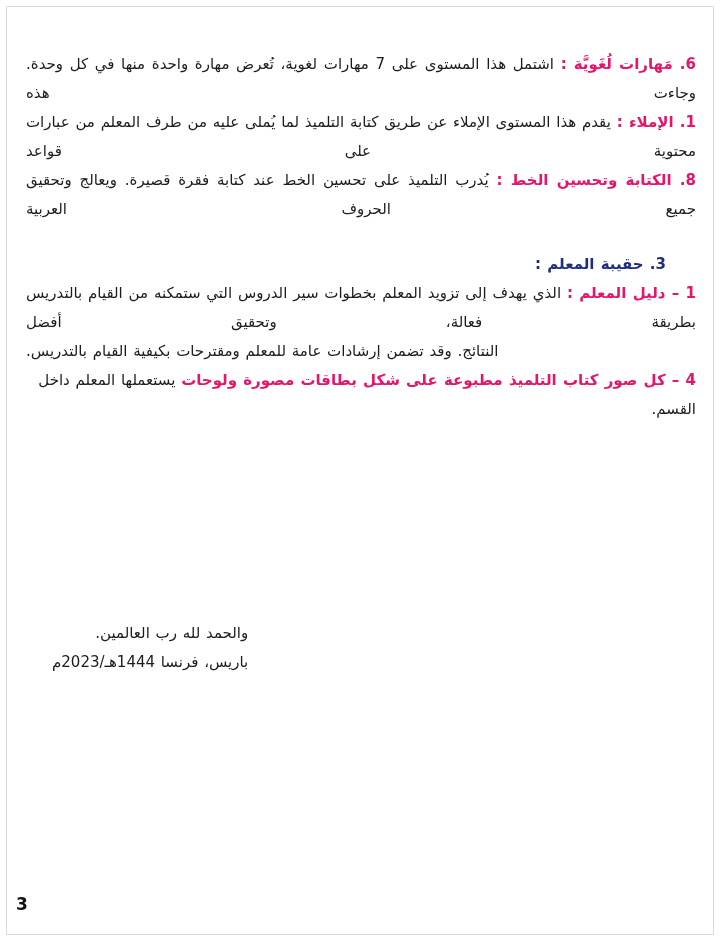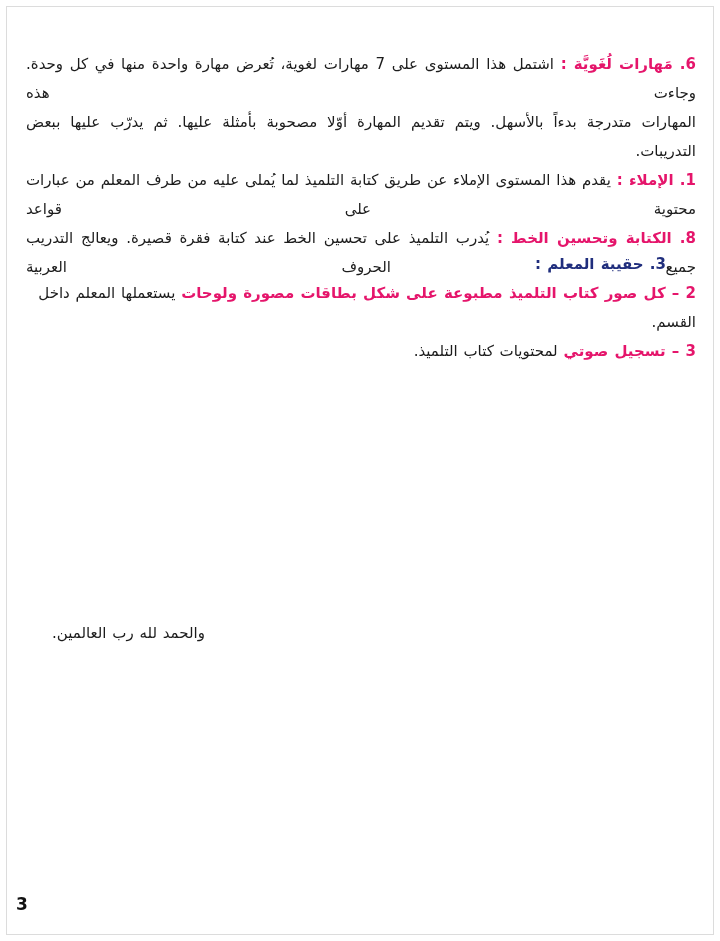--- a/index.html
+++ b/index.html
@@ -58,64 +58,63 @@
 <div class="page">
   <div class="scan-border"></div>
 
   <div class="block top-block">
 
     <div>
       <div class="line fill">
         <span class="head">6. مَهارات لُغَويَّة :</span>
         <span>اشتمل هذا المستوى على 7 مهارات لغوية، تُعرض مهارة واحدة منها في كل وحدة. وجاءت هذه</span>
       </div>
-      <div class="line fill">
-        <span>المهارات متدرجة بدءاً بالأسهل. ويتم تقديم المهارة أوّلا مصحوبة بأمثلة عليها. ثم يدرّب عليها ببعض التدريبات.</span>
-      </div>
     </div>
 
     <div>
       <div class="line fill">
         <span class="head">1. الإملاء :</span>
         <span>يقدم هذا المستوى الإملاء عن طريق كتابة التلميذ لما يُملى عليه من طرف المعلم من عبارات محتوية على قواعد</span>
       </div>
     </div>
 
     <div>
       <div class="line fill">
         <span class="head">8. الكتابة وتحسين الخط :</span>
-        <span>يُدرب التلميذ على تحسين الخط عند كتابة فقرة قصيرة. ويعالج التدريب جميع الحروف العربية</span>
+        <span>يُدرب التلميذ على تحسين الخط عند كتابة فقرة قصيرة. ويعالج وتحقيق جميع الحروف العربية</span>
       </div>
     </div>
 
   </div>
 
   <div class="block kit-block">
 
     <div class="line indent-1">
       <span class="navy">3. حقيبة المعلم :</span>
     </div>
 
     <div>
-    </div>
-
-    <div>
-      <div class="line">
-        <span class="head">2 – كل صور كتاب التلميذ مطبوعة على شكل بطاقات مصورة ولوحات</span>
-        <span>يستعملها المعلم داخل القسم.</span>
+      <div class="line fill">
+        <span class="head">1 – دليل المعلم :</span>
+        <span>الذي يهدف إلى تزويد المعلم بخطوات سير الدروس التي ستمكنه من القيام بالتدريس بطريقة فعالة، وتحقيق أفضل</span>
+      </div>
+      <div class="line left-end">
+        <span>النتائج. وقد تضمن إرشادات عامة للمعلم ومقترحات بكيفية القيام بالتدريس.</span>
       </div>
     </div>
 
     <div>
       <div class="line">
-        <span class="head">3 – تسجيل صوتي</span>
-        <span>لمحتويات كتاب التلميذ.</span>
+        <span class="head">4 – كل صور كتاب التلميذ مطبوعة على شكل بطاقات مصورة ولوحات</span>
+        <span>يستعملها المعلم داخل القسم.</span>
       </div>
     </div>
+
 
   </div>
 
   <div class="closing-block">
     <div class="line">والحمد لله رب العالمين.</div>
+    <div class="line">باريس، فرنسا 1444هـ/2023م</div>
   </div>
 
   <div class="page-number">3</div>
 </div>
 
 </body></html>

